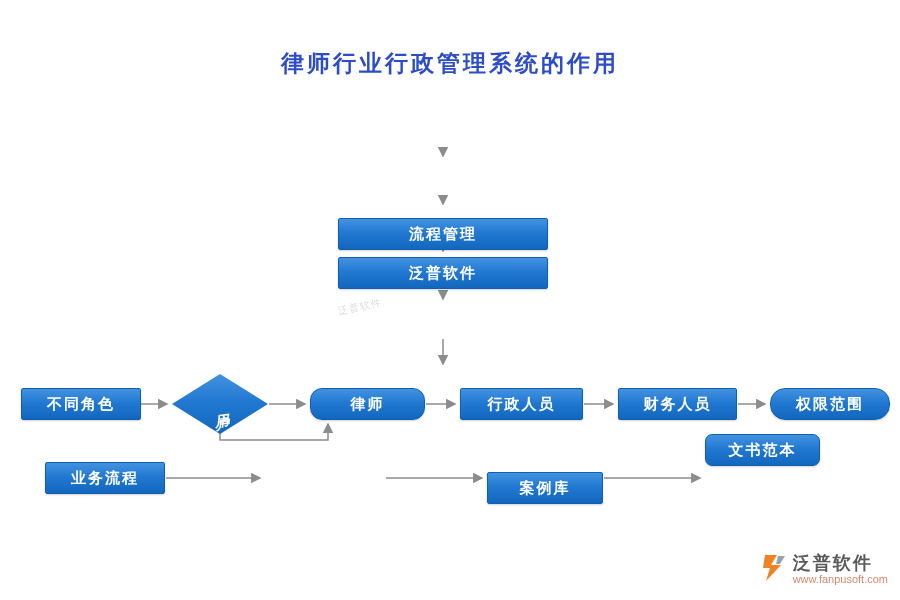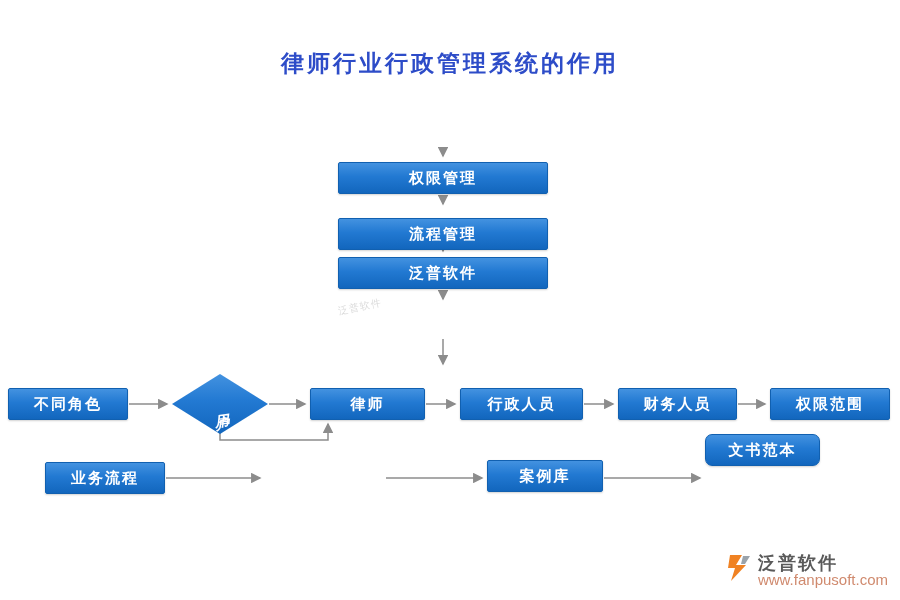--- a/index.html
+++ b/index.html
@@ -34,21 +34,21 @@
   svg.overlay{position:absolute;left:0;top:0;pointer-events:none;}
   .watermark{
     position:absolute;left:338px;top:300px;font-size:10px;color:#999;
     opacity:0.35;transform:rotate(-12deg);letter-spacing:1px;
   }
   .brand{
     position:absolute;right:12px;bottom:14px;display:flex;align-items:flex-start;gap:6px;
   }
   .brand .texts{display:flex;flex-direction:column;align-items:flex-start;}
   .brand .name{font-size:18px;font-weight:bold;color:#5a5a5a;letter-spacing:2px;line-height:20px;}
-  .brand .url{font-size:15px;color:#d08a6e;line-height:13px;}
+  .brand .url{font-size:11px;color:#d08a6e;line-height:13px;}
 </style>
 </head>
 <body>
 
 <div class="canvas">
 
   <div class="page-title">律师行业行政管理系统的作用</div>
 
   <svg class="overlay" width="900" height="600">
     <defs>
@@ -70,39 +70,38 @@
       <line x1="738" y1="404" x2="765" y2="404" marker-end="url(#arrow)"></line>
 
       <path d="M 220 433 L 220 440 L 328 440 L 328 424" marker-end="url(#arrow)"></path>
 
       <line x1="166" y1="478" x2="260" y2="478" marker-end="url(#arrow)"></line>
       <line x1="386" y1="478" x2="482" y2="478" marker-end="url(#arrow)"></line>
       <line x1="604" y1="478" x2="700" y2="478" marker-end="url(#arrow)"></line>
     </g>
   </svg>
 
-  <div class="node vnode" style="top:162px;">权限管理</div>
   <div class="node vnode" style="top:210px;margin-top:8px;">流程管理</div>
   <div class="node vnode" style="top:257px;">泛普软件</div>
 
   <div class="watermark">泛普软件</div>
 
-  <div class="node" style="left:8px;top:388px;width:120px;">不同角色</div>
+  <div class="node" style="left:21px;top:388px;width:120px;">不同角色</div>
 
   <div class="diamond">
     <span class="vlabel">用户</span>
   </div>
 
-  <div class="node" style="left:310px;top:388px;width:115px;">律师</div>
+  <div class="node" style="left:310px;top:388px;width:115px;border-radius:12px;">律师</div>
   <div class="node" style="left:460px;top:388px;width:123px;">行政人员</div>
   <div class="node" style="left:618px;top:388px;width:119px;">财务人员</div>
-  <div class="node" style="left:770px;top:388px;width:120px;">权限范围</div>
+  <div class="node" style="left:770px;top:388px;width:120px;border-radius:15px;">权限范围</div>
 
   <div class="node" style="left:45px;top:462px;width:120px;">业务流程</div>
-  <div class="node" style="left:487px;top:460px;width:116px;">案例库</div>
+  <div class="node" style="left:487px;top:472px;width:116px;">案例库</div>
   <div class="node" style="left:705px;top:434px;width:115px;border-radius:7px;">文书范本</div>
 
   <div class="brand">
     <svg width="26" height="30" viewBox="0 0 26 30">
       <polygon points="4,2 16,2 10,12 20,12 5,28 9,15 2,15" fill="#f08223"></polygon>
       <polygon points="17,3 24,3 19,11 15,11" fill="#9aa3ab"></polygon>
     </svg>
     <div class="texts">
       <span class="name">泛普软件</span>
       <span class="url">www.fanpusoft.com</span>

